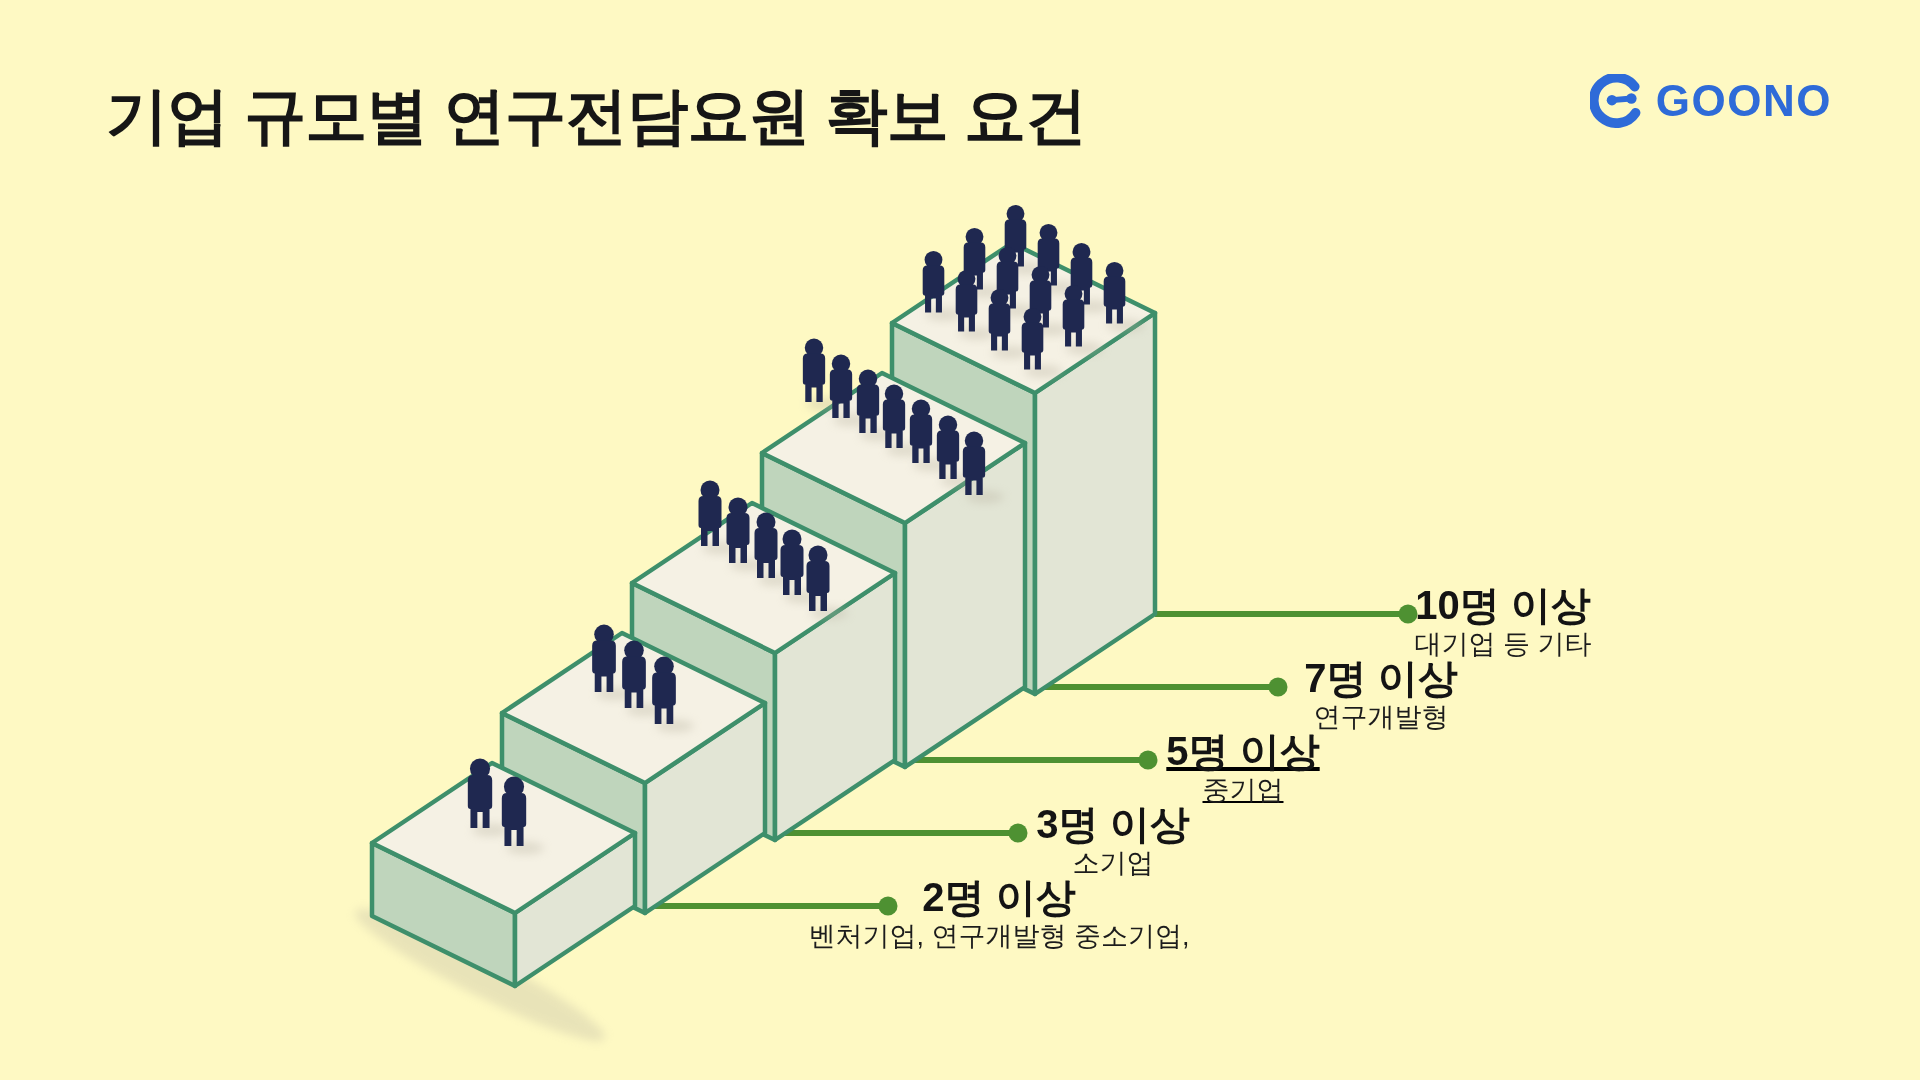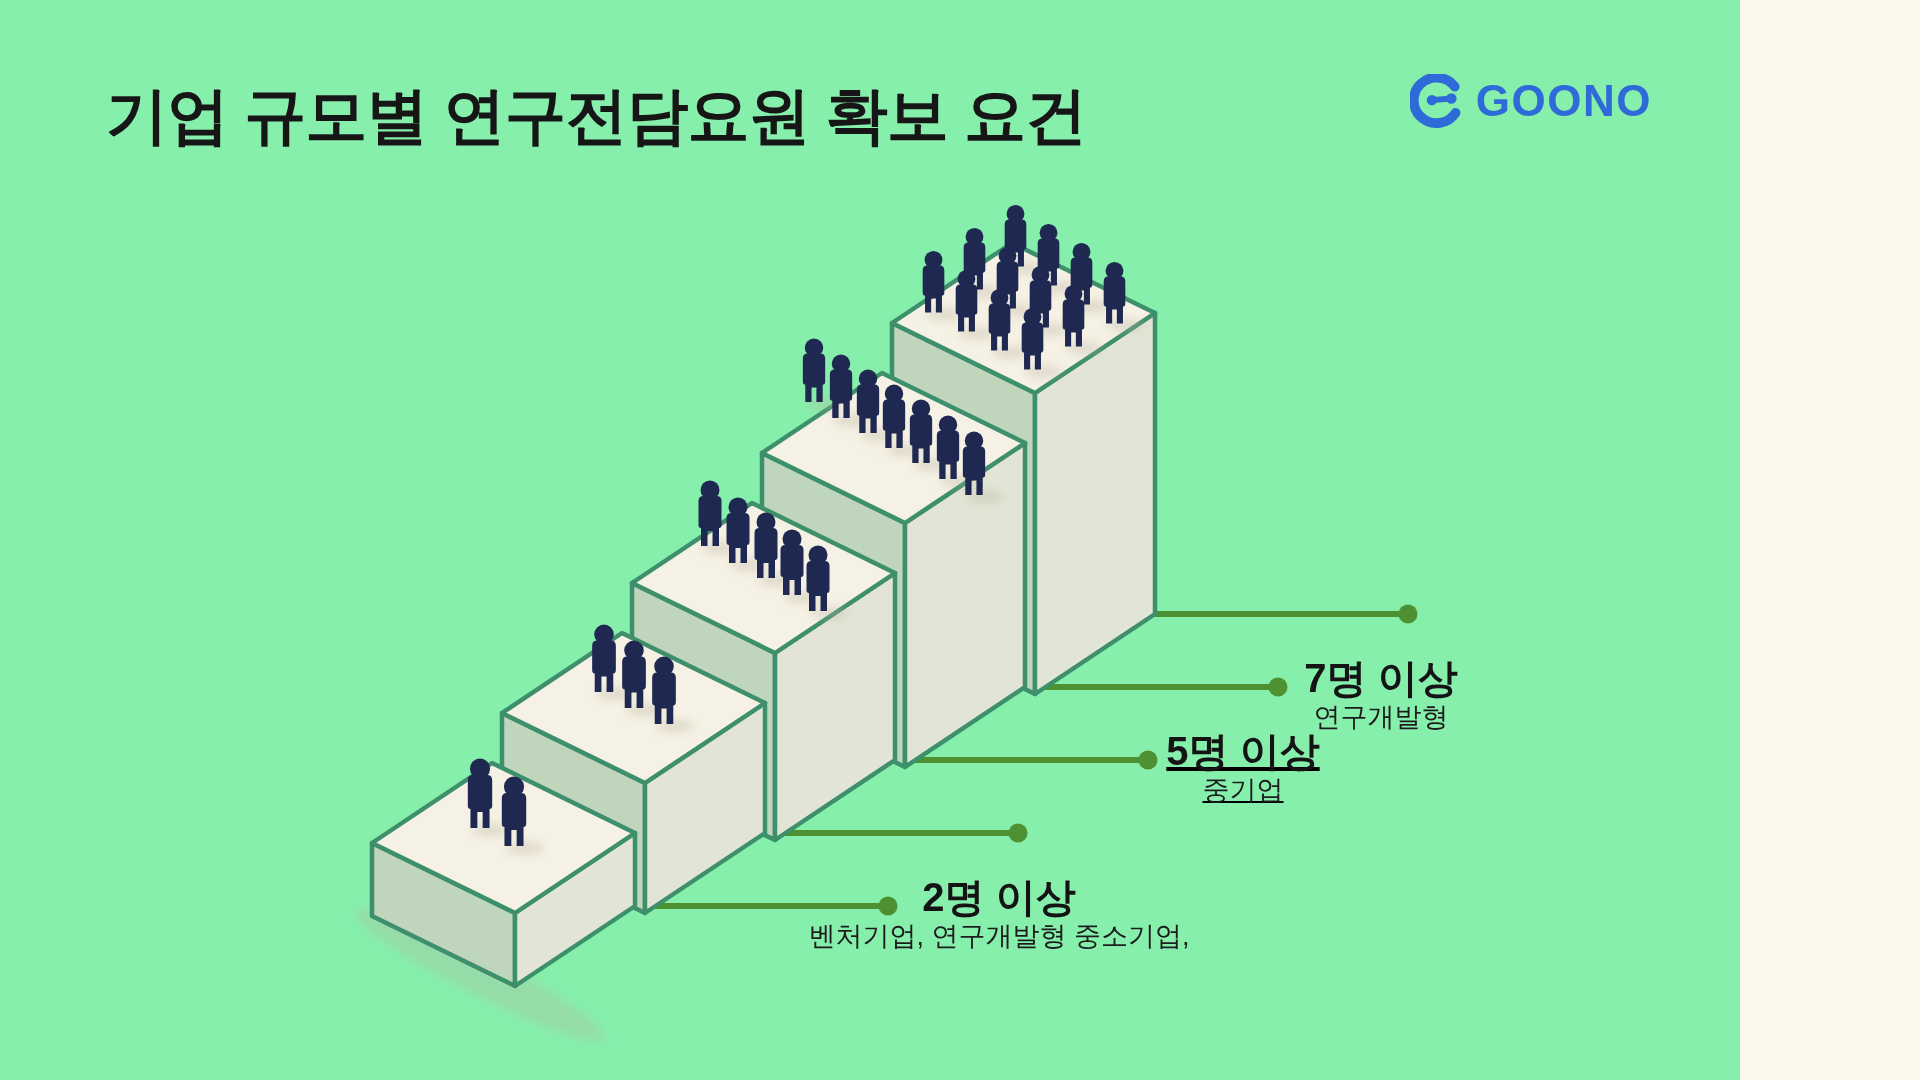--- a/index.html
+++ b/index.html
@@ -2,21 +2,21 @@
 <html><head>
 <meta charset="utf-8">
 <style>
   html,body{margin:0;padding:0;}
   body{
     background:#fbf8ec;
     font-family:"Liberation Sans","DejaVu Sans",sans-serif;
     width:1920px;height:1080px;overflow:hidden;
   }
   .canvas{
-    position:relative;width:1740px;height:1080px;background:#86efac;
+    position:relative;width:1920px;height:1080px;background:#fef9c3;
   }
   .page-title{
     position:absolute;left:106px;top:74px;margin:0;
     font-size:62px;font-weight:800;letter-spacing:-1px;color:#161616;
     white-space:nowrap;
   }
   .logo{
     position:absolute;right:88px;top:74px;
     display:flex;align-items:center;gap:12px;
   }
@@ -177,23 +177,31 @@
           <use href="#person" xlink:href="#person" fill="#1f2850" transform="translate(514,846) scale(1.06)"></use>
         </g>
       </g>
   </svg>
 
   <div class="labels-layer" id="labels">
       <div class="step-label" style="left: 999px; top: 874px;">
         <div class="step-count">2명 이상</div>
         <div class="step-sub">벤처기업, 연구개발형 중소기업,</div>
       </div>
+      <div class="step-label" style="left: 1113px; top: 801px;">
+        <div class="step-count">3명 이상</div>
+        <div class="step-sub">소기업</div>
+      </div>
       <div class="step-label" style="left: 1243px; top: 728px; text-decoration: underline;">
         <div class="step-count">5명 이상</div>
         <div class="step-sub">중기업</div>
       </div>
       <div class="step-label" style="left: 1373px; top: 655px; margin-left: 8px;">
         <div class="step-count">7명 이상</div>
         <div class="step-sub">연구개발형</div>
       </div>
+      <div class="step-label" style="left: 1503px; top: 582px;">
+        <div class="step-count">10명 이상</div>
+        <div class="step-sub">대기업 등 기타</div>
+      </div>
     </div>
 
 </div>
 
 </body></html>

